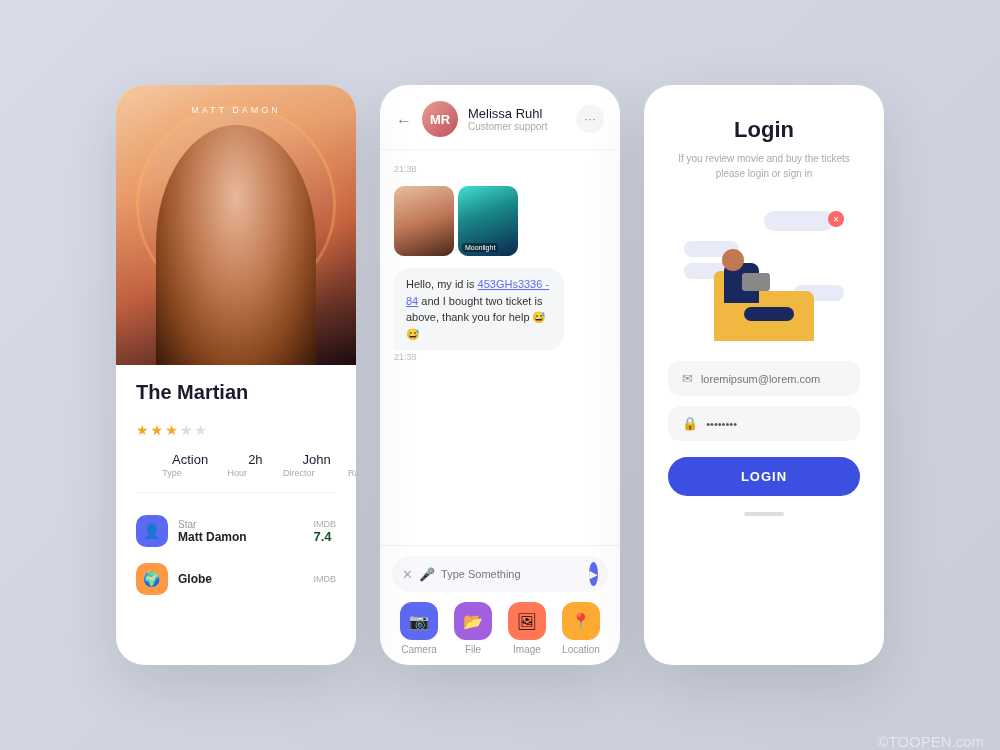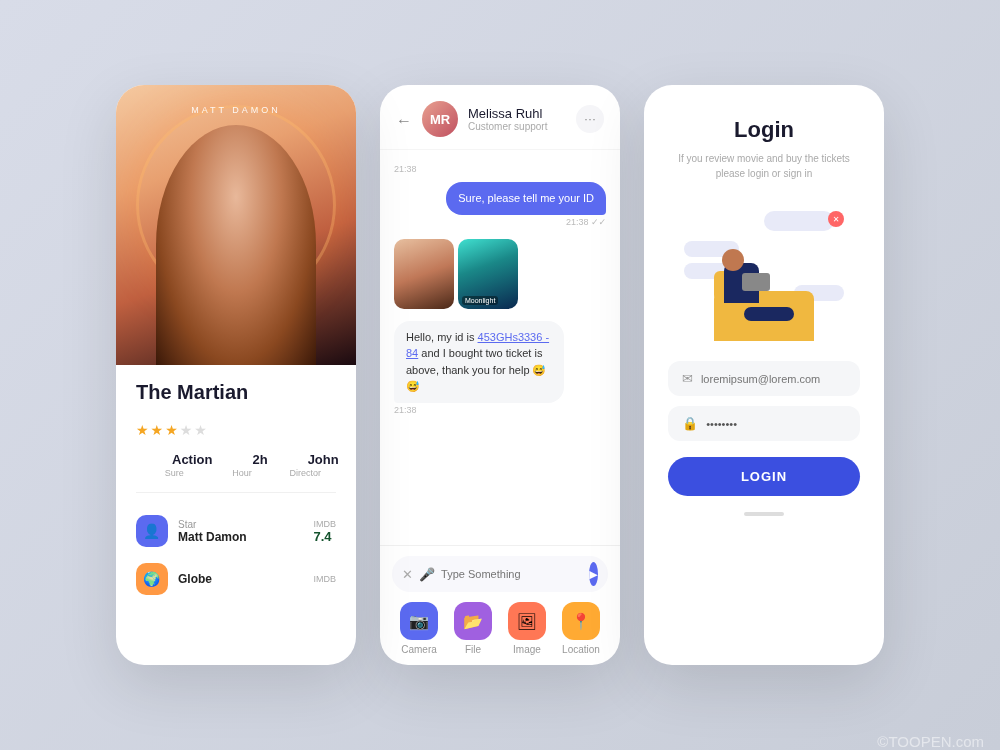--- a/index.html
+++ b/index.html
@@ -86,21 +86,21 @@
       gap: 4px;
       margin-bottom: 14px;
       padding-bottom: 14px;
       border-bottom: 1px solid #f0f0f0;
     }
     .meta-item {
       text-align: center;
     }
     .meta-value {
       font-size: 13px;
-      font-weight: 700;
+      font-weight: 400;
       color: #1a1a2e;
       display: block;
       margin-left: 36px;
     }
     .meta-label {
       font-size: 9px;
       color: #aaa;
       display: block;
       margin-top: 1px;
     }
@@ -467,21 +467,21 @@
     <div class="stars">
       <span class="star star-filled">★</span>
       <span class="star star-filled">★</span>
       <span class="star star-filled">★</span>
       <span class="star star-empty">★</span>
       <span class="star star-empty">★</span>
     </div>
     <div class="movie-meta-grid">
       <div class="meta-item">
         <span class="meta-value">Action</span>
-        <span class="meta-label">Sure</span>
+        <span class="meta-label">Type</span>
       </div>
       <div class="meta-item">
         <span class="meta-value">2h</span>
         <span class="meta-label">Hour</span>
       </div>
       <div class="meta-item">
         <span class="meta-value">John</span>
         <span class="meta-label">Director</span>
       </div>
       <div class="meta-item">
@@ -525,26 +525,20 @@
     <div class="chat-menu-btn">···</div>
   </div>
 
   <div class="chat-messages">
     <div class="msg-row received">
       <div>
         <div class="msg-time">21:38</div>
       </div>
     </div>
 
-    <div class="msg-row sent">
-      <div>
-        <div class="msg-bubble sent-bubble">Sure, please tell me your ID</div>
-        <div class="msg-time right">21:38 ✓✓</div>
-      </div>
-    </div>
 
     <div class="chat-images">
       <div class="chat-img-thumb chat-img-1"></div>
       <div class="chat-img-thumb chat-img-2" style="position:relative;">
         <span class="img-label">Moonlight</span>
       </div>
     </div>
 
     <div class="msg-row received">
       <div>

